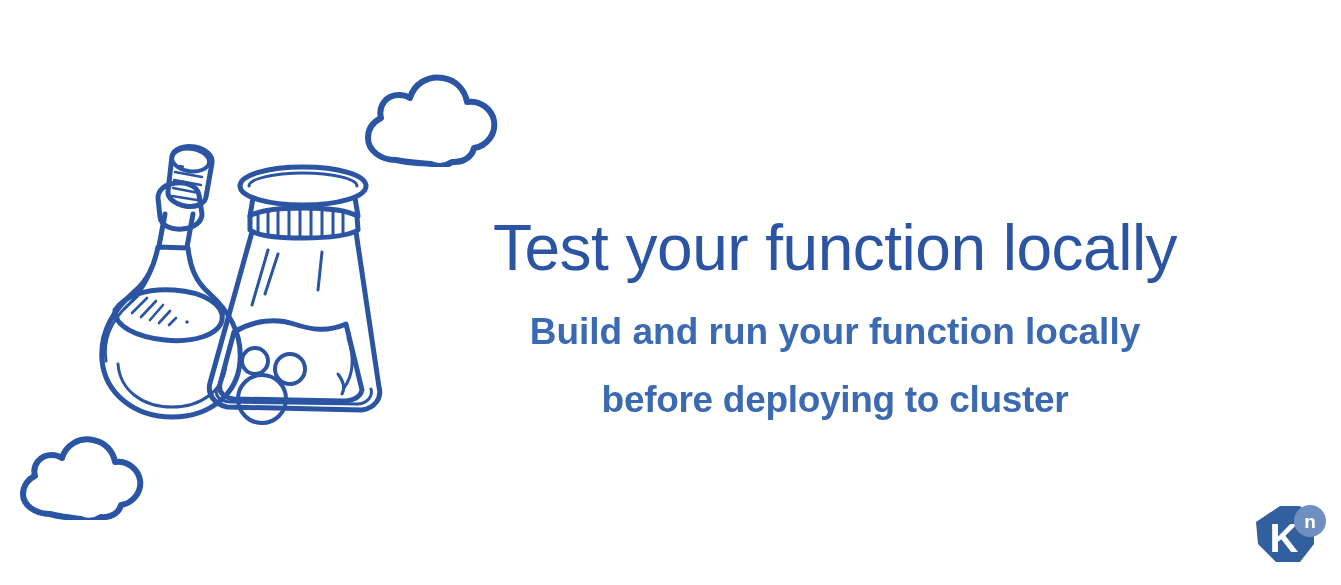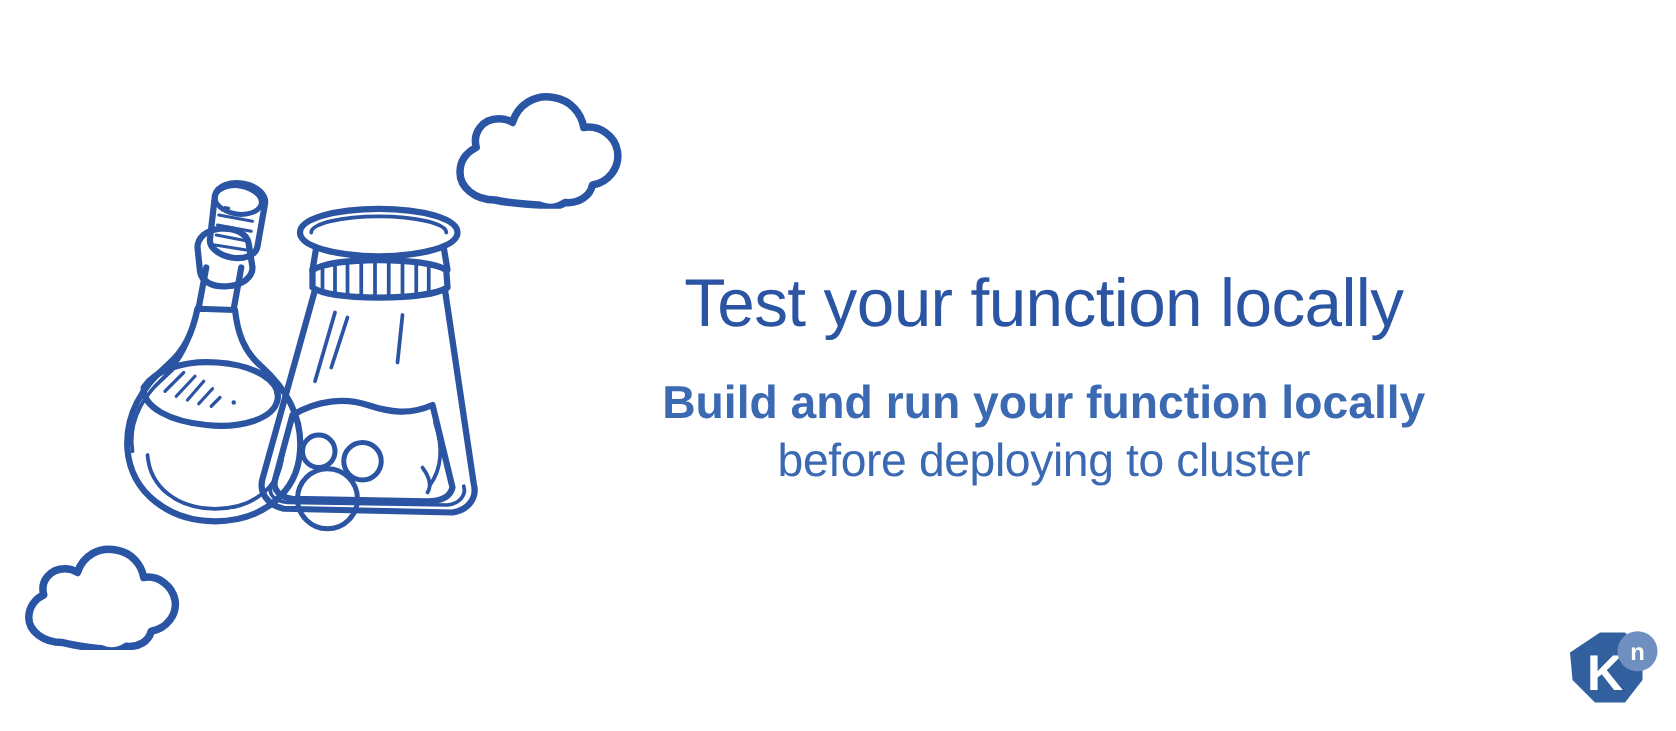--- a/index.html
+++ b/index.html
@@ -29,41 +29,42 @@
 
   
   #text-block {
     position: absolute;
     left: 395px;
     top: 215px;
     width: 880px;
     text-align: center;
   }
   #page-title {
-    font-size: 54px;
+    font-size: 64px;
     font-weight: 400;
     color: #2B55A3;
     letter-spacing: -0.5px;
     line-height: 1.05;
     margin: 0;
     white-space: nowrap;
   }
   #subtitle-block {
     margin-top: 26px;
     color: #3B69B2;
     line-height: 1.28;
   }
   .subtitle-line {
     font-size: 37px;
     font-weight: 700;
     white-space: nowrap;
   }
   .subtitle-line.strong {
-    font-weight: 400;
+    font-weight: 700;
     letter-spacing: -0.3px;
+    margin-top: 20px;
   }
 
   
   #logo {
     position: absolute;
     left: 1252px;
     top: 500px;
     width: 76px;
     height: 76px;
   }

